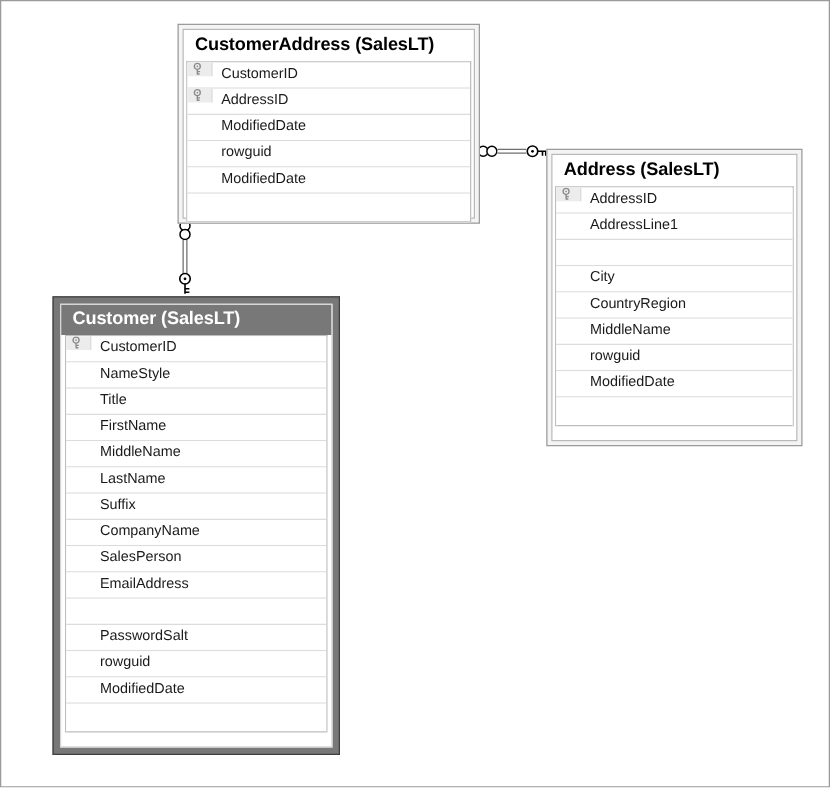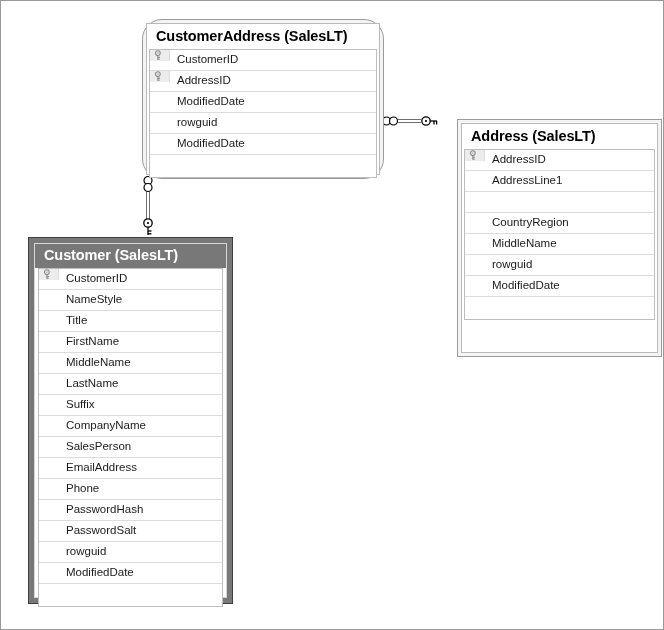--- a/index.html
+++ b/index.html
@@ -164,21 +164,21 @@
 
     <g>
       <circle cx="11" cy="48" r="4.2" fill="#ffffff" stroke="#000000" stroke-width="1.3"></circle>
       <circle cx="11" cy="48" r="1.1" fill="#000000"></circle>
       <line x1="11" y1="52" x2="11" y2="60" stroke="#000000" stroke-width="1.3"></line>
       <line x1="11" y1="56" x2="14.5" y2="56" stroke="#000000" stroke-width="1.3"></line>
       <line x1="11" y1="58.8" x2="14.5" y2="58.8" stroke="#000000" stroke-width="1.3"></line>
     </g>
   </svg>
 
-  <div class="entity normal" style="left:141px; top:18px; width:242px; height:160px;border-radius:20px;">
+  <div class="entity normal" style="left:141px; top:18px; width:242px; height:160px;">
     <div class="inner">
       <div class="entity-title">CustomerAddress (SalesLT)</div>
       <div class="field-list">
 
         <div class="field-row">
           <span class="field-gutter">
             <svg class="key-icon" viewBox="0 0 12 12">
               <circle cx="4.2" cy="3.4" r="2.6" fill="none" stroke="#8a8a8a" stroke-width="1.2"></circle>
               <circle cx="4.2" cy="3.4" r="0.7" fill="#8a8a8a"></circle>
               <line x1="4.2" y1="6" x2="4.2" y2="10.5" stroke="#8a8a8a" stroke-width="1.2"></line>
@@ -219,21 +219,21 @@
 
         <div class="field-row blank">
           <span class="field-gutter"></span>
           <span class="field-name"></span>
         </div>
 
       </div>
     </div>
   </div>
 
-  <div class="entity normal" style="left:456px; top:118px; width:205px; height:238px;">
+  <div class="entity normal" style="left:436px; top:118px; width:205px; height:238px;">
     <div class="inner">
       <div class="entity-title">Address (SalesLT)</div>
       <div class="field-list">
 
         <div class="field-row">
           <span class="field-gutter">
             <svg class="key-icon" viewBox="0 0 12 12">
               <circle cx="4.2" cy="3.4" r="2.6" fill="none" stroke="#8a8a8a" stroke-width="1.2"></circle>
               <circle cx="4.2" cy="3.4" r="0.7" fill="#8a8a8a"></circle>
               <line x1="4.2" y1="6" x2="4.2" y2="10.5" stroke="#8a8a8a" stroke-width="1.2"></line>
@@ -246,20 +246,24 @@
 
         <div class="field-row">
           <span class="field-gutter"></span>
           <span class="field-name">AddressLine1</span>
         </div>
         <div class="field-row">
           <span class="field-gutter"></span>
         </div>
         <div class="field-row">
           <span class="field-gutter"></span>
+          <span class="field-name">City</span>
+        </div>
+        <div class="field-row">
+          <span class="field-gutter"></span>
           <span class="field-name">CountryRegion</span>
         </div>
         <div class="field-row">
           <span class="field-gutter"></span>
           <span class="field-name">MiddleName</span>
         </div>
         <div class="field-row">
           <span class="field-gutter"></span>
           <span class="field-name">rowguid</span>
         </div>
@@ -270,21 +274,21 @@
 
         <div class="field-row blank">
           <span class="field-gutter"></span>
           <span class="field-name"></span>
         </div>
 
       </div>
     </div>
   </div>
 
-  <div class="entity selected" style="left:27px; top:236px; width:205px; height:367px;">
+  <div class="entity selected" style="left:41px; top:236px; width:230px; height:367px;">
     <div class="inner">
       <div class="entity-title" style="background:#787878;">Customer (SalesLT)</div>
       <div class="field-list">
 
         <div class="field-row">
           <span class="field-gutter">
             <svg class="key-icon" viewBox="0 0 12 12">
               <circle cx="4.2" cy="3.4" r="2.6" fill="none" stroke="#8a8a8a" stroke-width="1.2"></circle>
               <circle cx="4.2" cy="3.4" r="0.7" fill="#8a8a8a"></circle>
               <line x1="4.2" y1="6" x2="4.2" y2="10.5" stroke="#8a8a8a" stroke-width="1.2"></line>
@@ -326,25 +330,20 @@
         <div class="field-row">
           <span class="field-gutter"></span>
           <span class="field-name">SalesPerson</span>
         </div>
         <div class="field-row">
           <span class="field-gutter"></span>
           <span class="field-name">EmailAddress</span>
         </div>
         <div class="field-row">
           <span class="field-gutter"></span>
-          <span class="field-name">Phone</span>
-        </div>
-        <div class="field-row">
-          <span class="field-gutter"></span>
-          <span class="field-name">PasswordHash</span>
         </div>
         <div class="field-row">
           <span class="field-gutter"></span>
           <span class="field-name">PasswordSalt</span>
         </div>
         <div class="field-row">
           <span class="field-gutter"></span>
           <span class="field-name">rowguid</span>
         </div>
         <div class="field-row">

